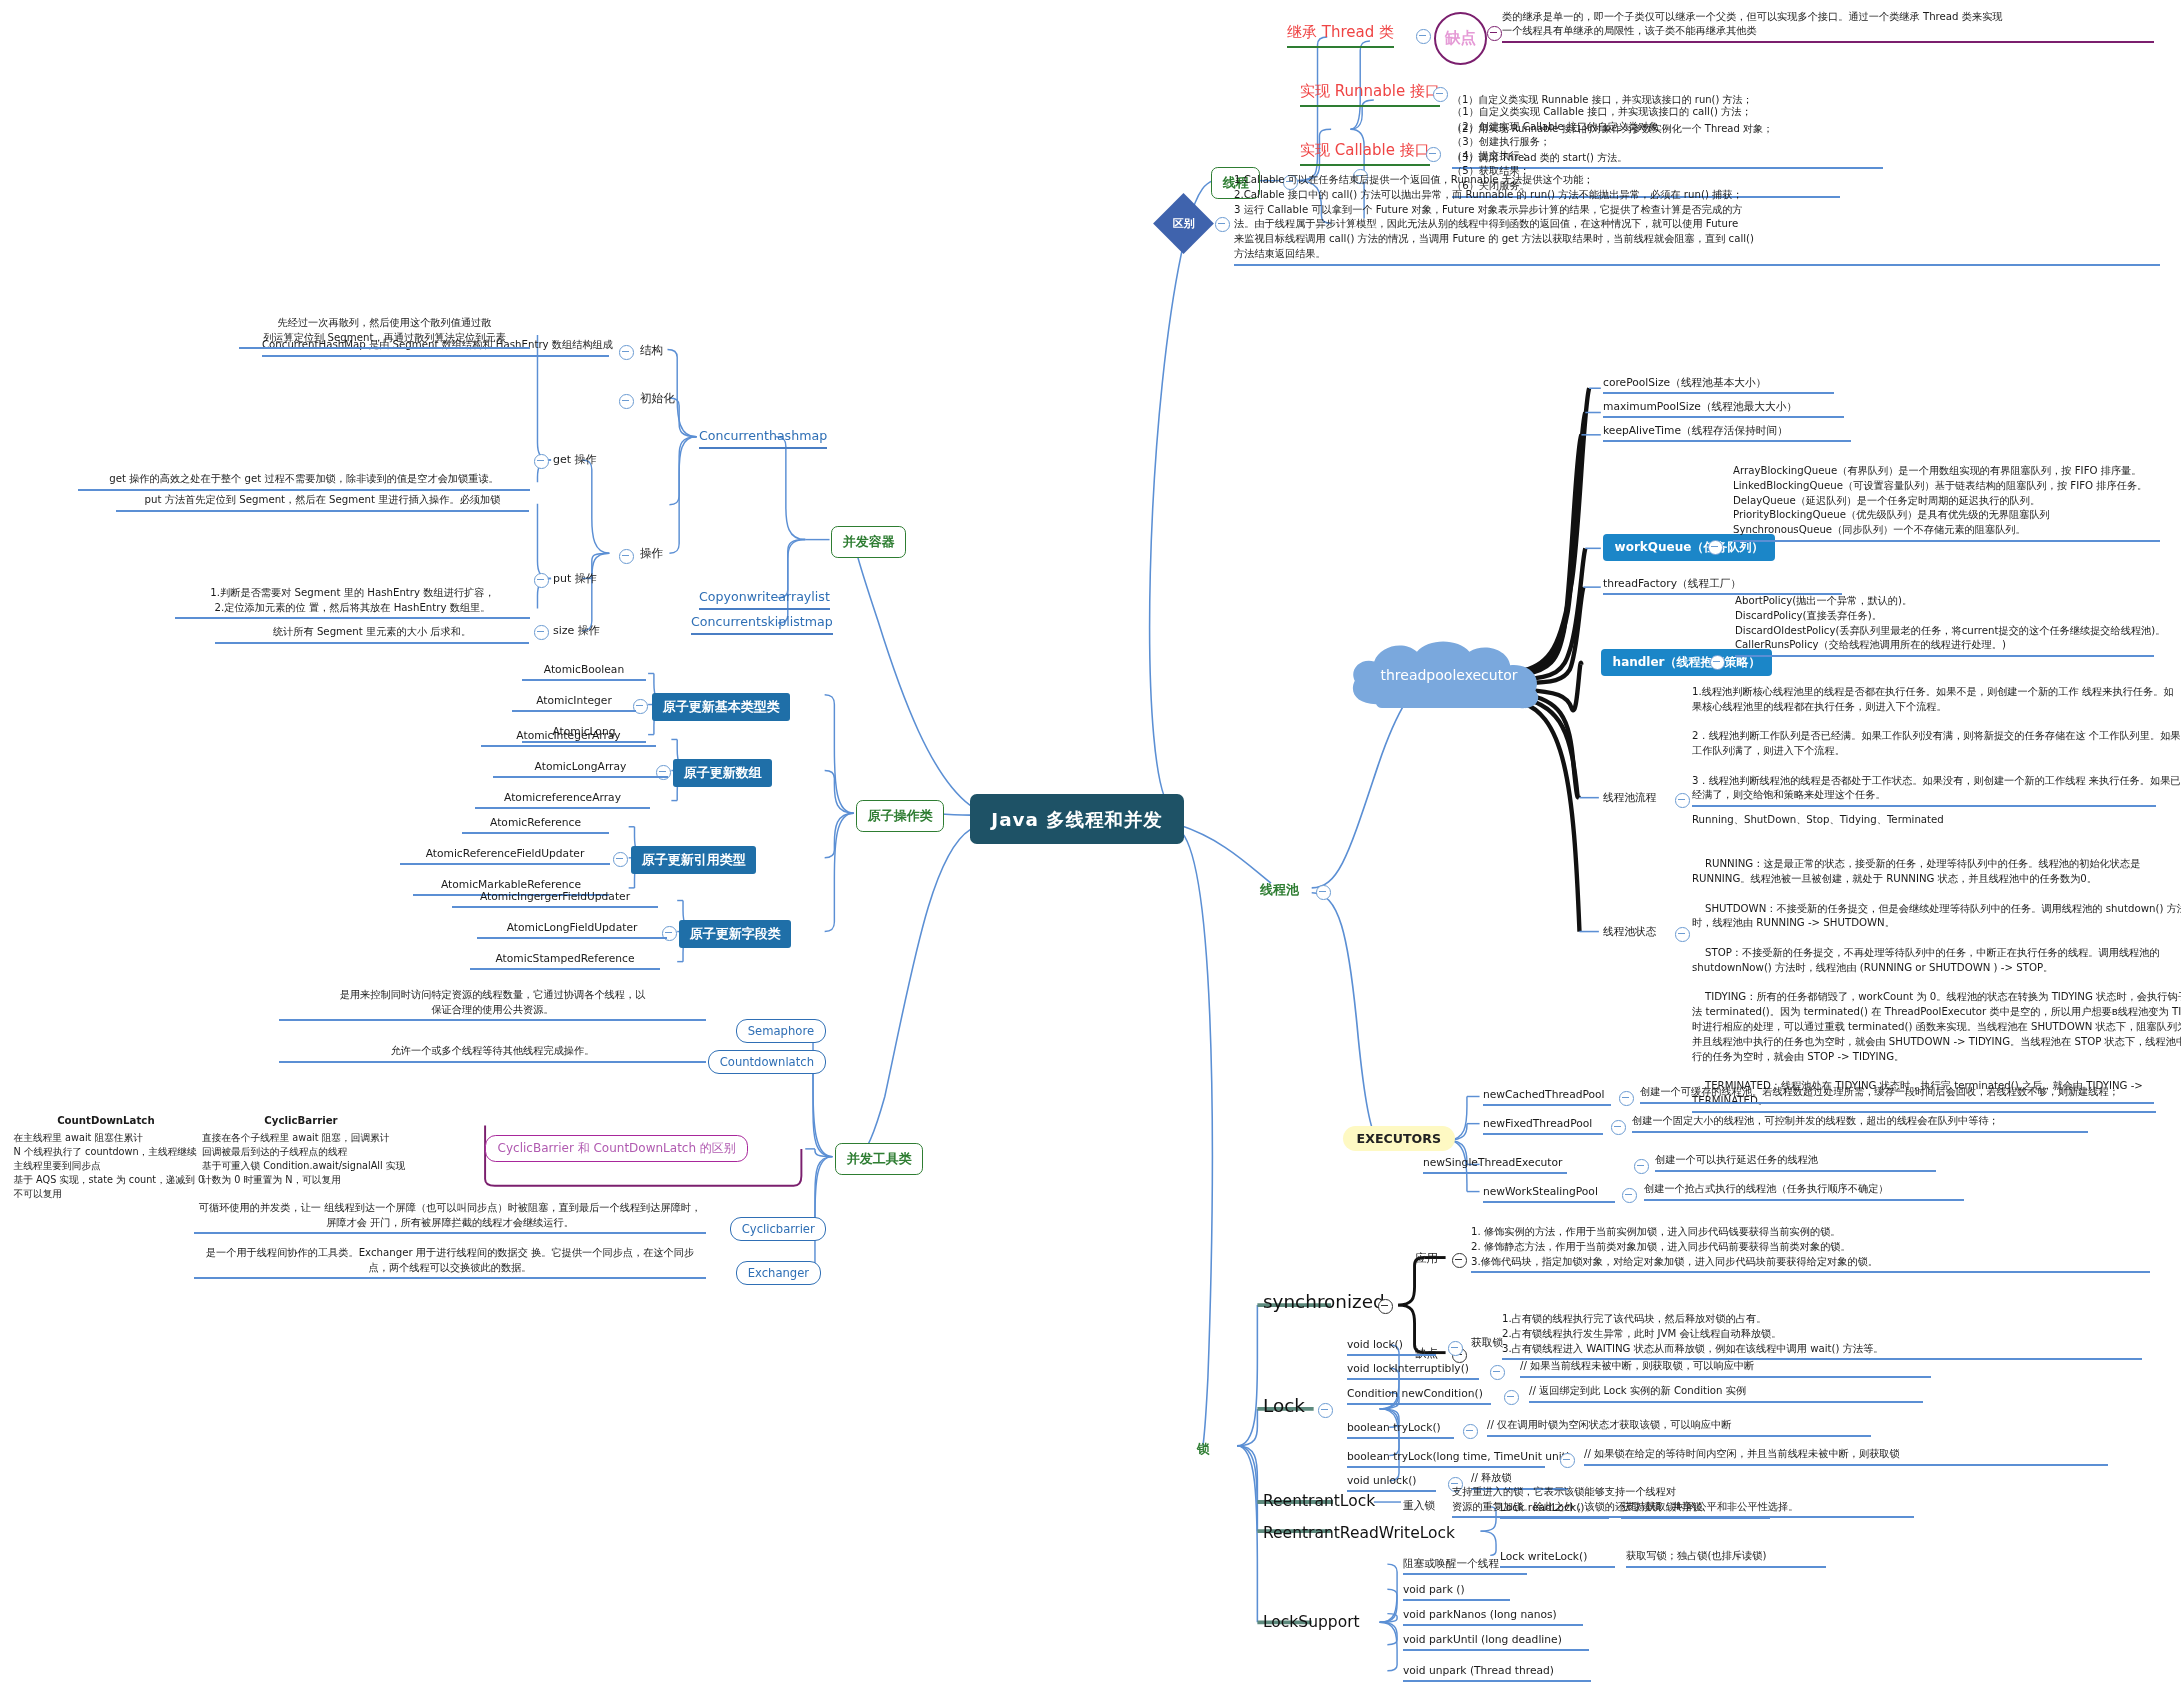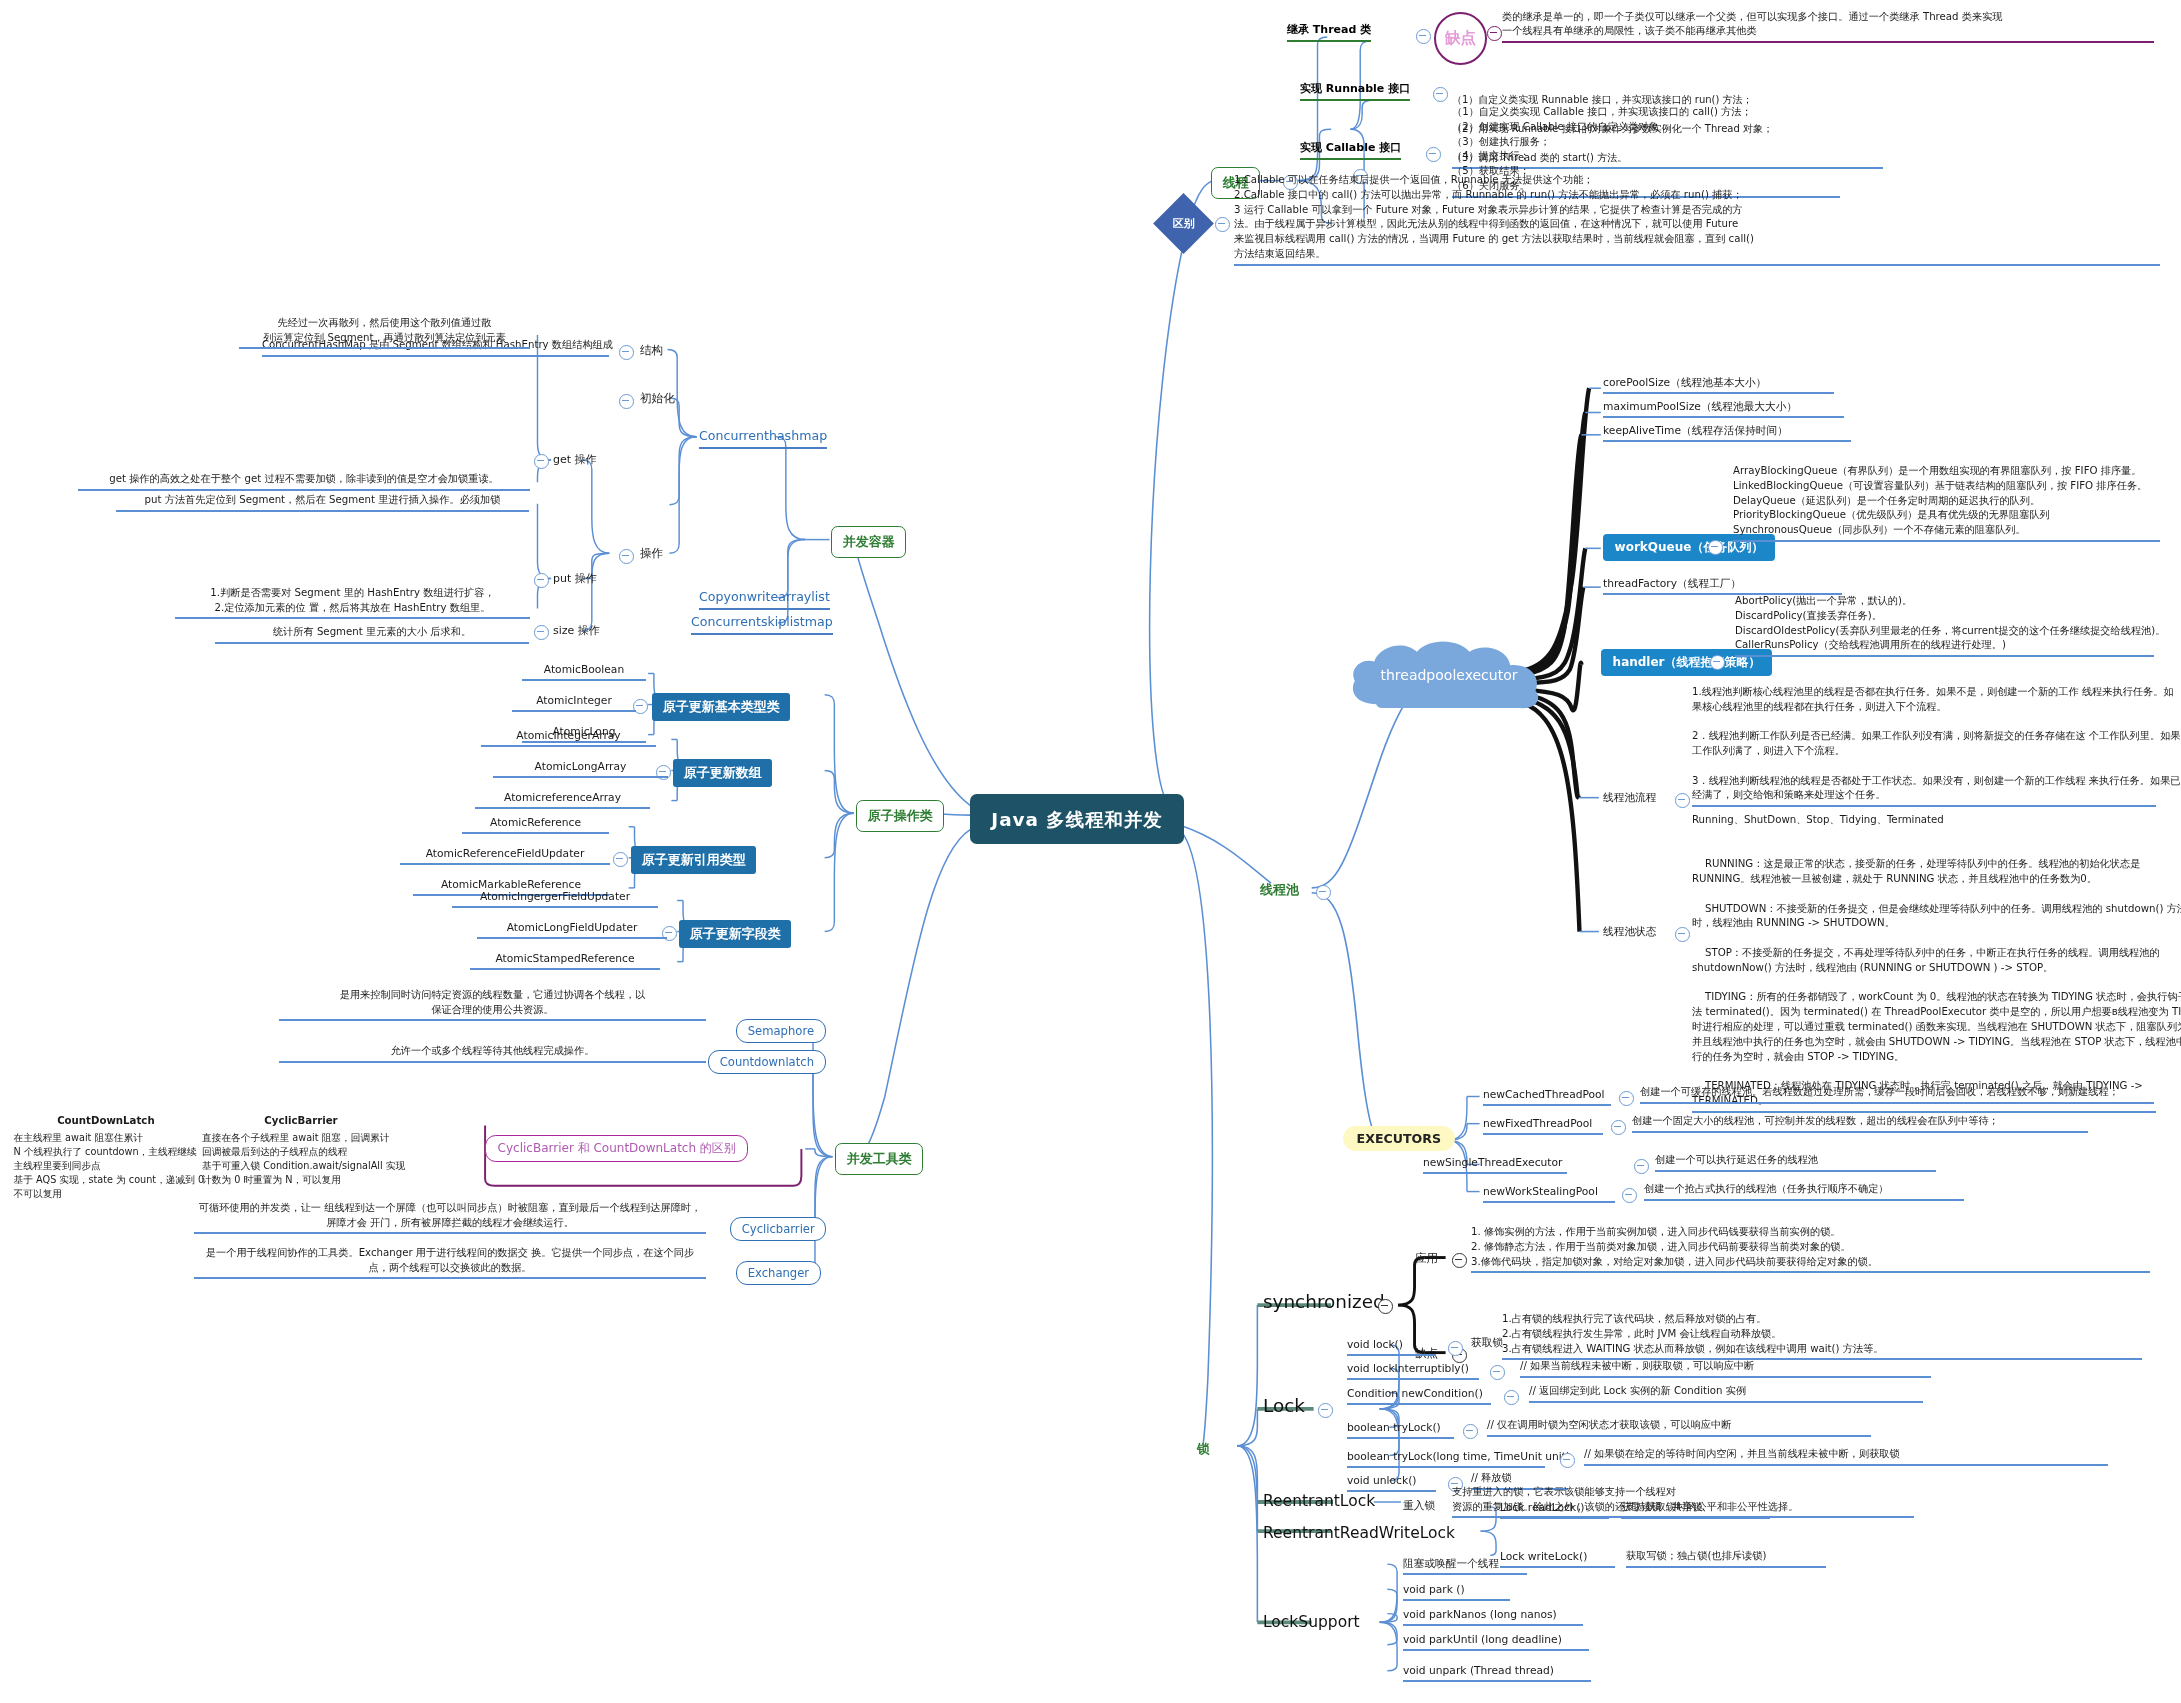--- a/index.html
+++ b/index.html
@@ -55,21 +55,21 @@
     position:absolute;width:43px;height:43px;background:#3f63ad;
     transform:rotate(45deg);display:flex;align-items:center;justify-content:center;
   }
   .diamond span{transform:rotate(-45deg);color:#fff;font-size:11px;font-weight:bold;}
   .cloud{position:absolute;}
   .cloud .lbl{
     position:absolute;left:0;top:0;width:100%;height:100%;
     display:flex;align-items:center;justify-content:center;
     color:#fff;font-size:14px;white-space:nowrap;
   }
-  .grn-txt{color:#000000;font-weight:bold;font-size:11px;}
+  .grn-txt{color:#ef4444;font-weight:normal;font-size:15px;}
   .plain-lg{font-size:18.4px;color:#111;}
   .plain-md{font-size:15.5px;color:#111;}
 
   
   .tg{
     position:absolute;width:12.6px;height:12.6px;border-radius:50%;
     border:1.3px solid #6b9bd2;background:#fff;
   }
   .tg::before{
     content:"";position:absolute;left:2.3px;top:5.1px;width:6.8px;height:1.3px;background:#6b9bd2;

